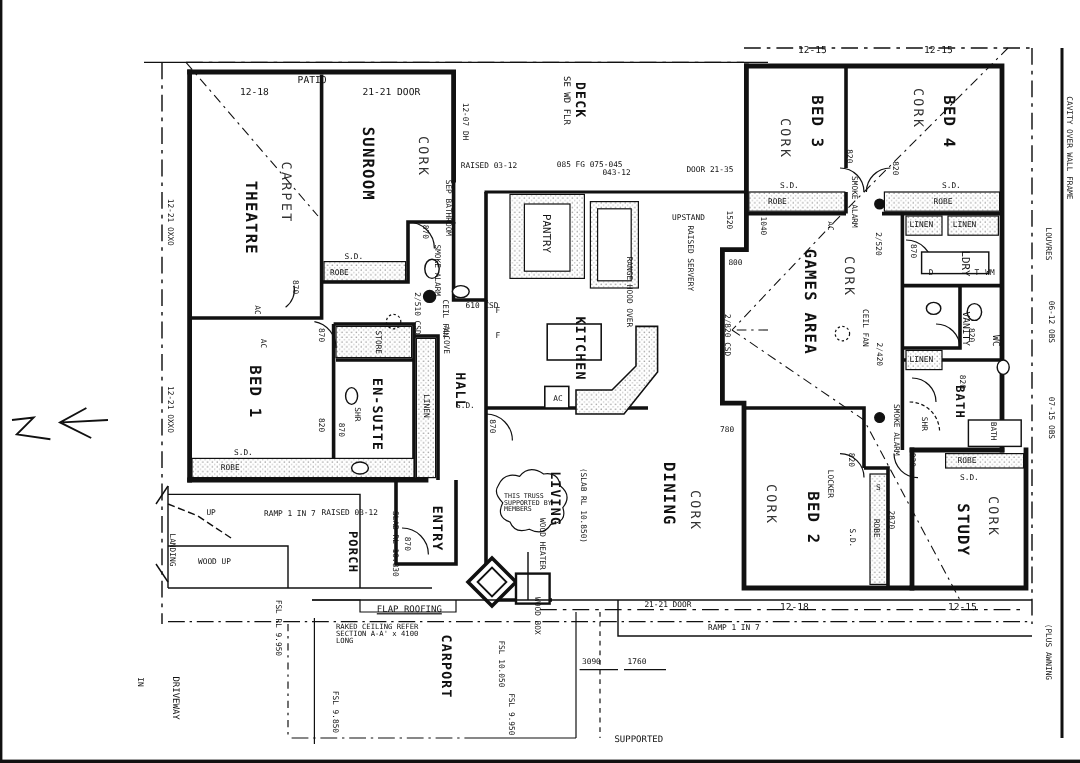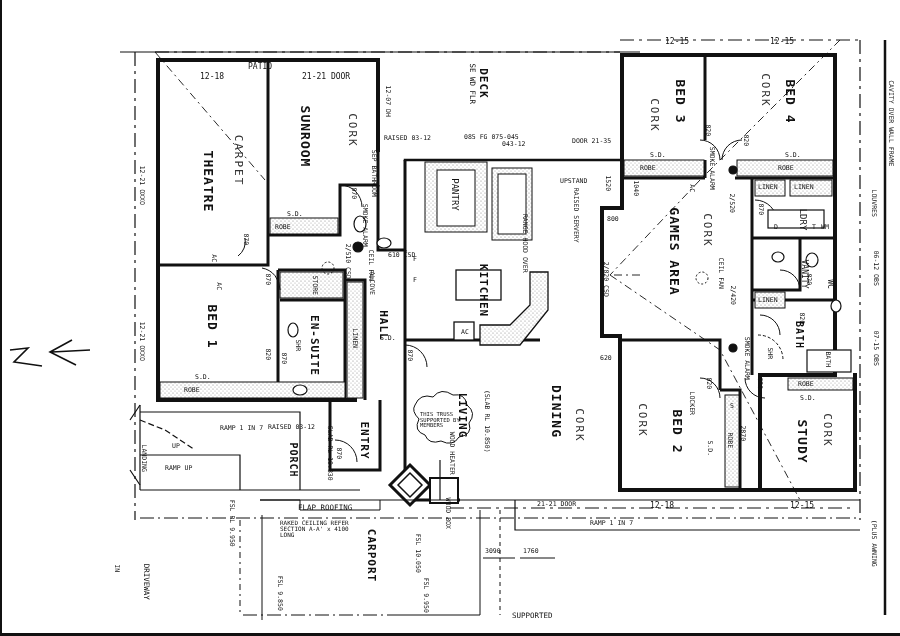--- a/index.html
+++ b/index.html
@@ -264,21 +264,21 @@
 <div class="lbl tiny rot90" style="left:703px;top:380px;">820</div>
 <div class="lbl tiny rot90" style="left:754px;top:380px;">820</div>
 <div class="lbl tiny" style="left:388px;top:252px;">610 CSD</div>
 <div class="lbl tiny rot90" style="left:330px;top:258px;">2/510 CSD</div>
 <div class="lbl tiny rot90" style="left:722px;top:200px;">2/520</div>
 <div class="lbl tiny rot90" style="left:723px;top:292px;">2/420</div>
 <div class="lbl tiny rot90" style="left:588px;top:276px;">2/820 CSD</div>
 <div class="lbl tiny rot90" style="left:600px;top:180px;">1520</div>
 <div class="lbl tiny rot90" style="left:628px;top:185px;">1040</div>
 <div class="lbl tiny" style="left:607px;top:216px;">800</div>
-<div class="lbl tiny" style="left:600px;top:355px;">620</div>
+<div class="lbl tiny" style="left:600px;top:355px;">780</div>
 <div class="lbl tiny rot90" style="left:735px;top:430px;">2870</div>
 
 <div class="lbl dim" style="left:200px;top:73px;">12-18</div>
 <div class="lbl dim" style="left:302px;top:73px;">21-21 DOOR</div>
 <div class="lbl tiny rot90" style="left:372px;top:98px;">12-07 DH</div>
 <div class="lbl tiny" style="left:384px;top:135px;">RAISED 03-12</div>
 <div class="lbl tiny" style="left:464px;top:134px;">085 FG 075-045</div>
 <div class="lbl tiny" style="left:502px;top:141px;">043-12</div>
 <div class="lbl tiny" style="left:572px;top:138px;">DOOR 21-35</div>
 <div class="lbl tiny" style="left:560px;top:178px;">UPSTAND</div>
@@ -299,28 +299,28 @@
 <div class="lbl tiny rot90" style="left:355px;top:262px;">CEIL FAN</div>
 <div class="lbl tiny rot90" style="left:705px;top:270px;">CEIL FAN</div>
 <div class="lbl tiny rot90" style="left:680px;top:400px;">LOCKER</div>
 <div class="lbl tiny rot90" style="left:455px;top:418px;">(SLAB RL 10.850)</div>
 <div class="lbl tiny rot90" style="left:302px;top:450px;">SLAB RL 10.830</div>
 <div class="lbl tiny" style="left:420px;top:412px;font-size:5.5px;white-space:normal;width:50px;">THIS TRUSS SUPPORTED BY MEMBERS</div>
 <div class="lbl tiny rot90" style="left:430px;top:450px;">WOOD HEATER</div>
 <div class="lbl tiny rot90" style="left:432px;top:510px;">WOOD BOX</div>
 <div class="lbl tiny" style="left:268px;top:424px;">RAISED 03-12</div>
 <div class="lbl tiny" style="left:220px;top:425px;">RAMP 1 IN 7</div>
-<div class="lbl tiny" style="left:165px;top:465px;">RAMP UP</div>
-<div class="lbl tiny" style="left:172px;top:443px;">UP</div>
+<div class="lbl tiny" style="left:165px;top:465px;">WOOD UP</div>
+<div class="lbl tiny" style="left:172px;top:424px;">UP</div>
 <div class="lbl tiny" style="left:590px;top:520px;">RAMP 1 IN 7</div>
 <div class="lbl tiny" style="left:537px;top:501px;">21-21 DOOR</div>
 <div class="lbl dim" style="left:650px;top:502px;">12-18</div>
 <div class="lbl dim" style="left:790px;top:502px;">12-15</div>
 <div class="lbl tiny rot90" style="left:850px;top:540px;">(PLUS AWNING</div>
-<div class="lbl note" style="left:298px;top:504px;">FLAP ROOFING</div>
+<div class="lbl note" style="left:314px;top:504px;text-decoration:underline;">FLAP ROOFING</div>
 <div class="lbl tiny" style="left:280px;top:520px;font-size:6px;white-space:normal;width:80px;">RAKED CEILING REFER SECTION A-A' x 4100 LONG</div>
 <div class="lbl tiny rot90" style="left:208px;top:520px;">FSL RL 9.950</div>
 <div class="lbl tiny rot90" style="left:262px;top:590px;">FSL 9.850</div>
 <div class="lbl tiny rot90" style="left:398px;top:550px;">FSL 10.050</div>
 <div class="lbl tiny rot90" style="left:408px;top:592px;">FSL 9.950</div>
 <div class="lbl tiny" style="left:485px;top:548px;">3090</div>
 <div class="lbl tiny" style="left:523px;top:548px;">1760</div>
 <div class="lbl note" style="left:512px;top:612px;">SUPPORTED</div>
 <div class="lbl tiny rot90" style="left:113px;top:565px;">IN</div>
 

